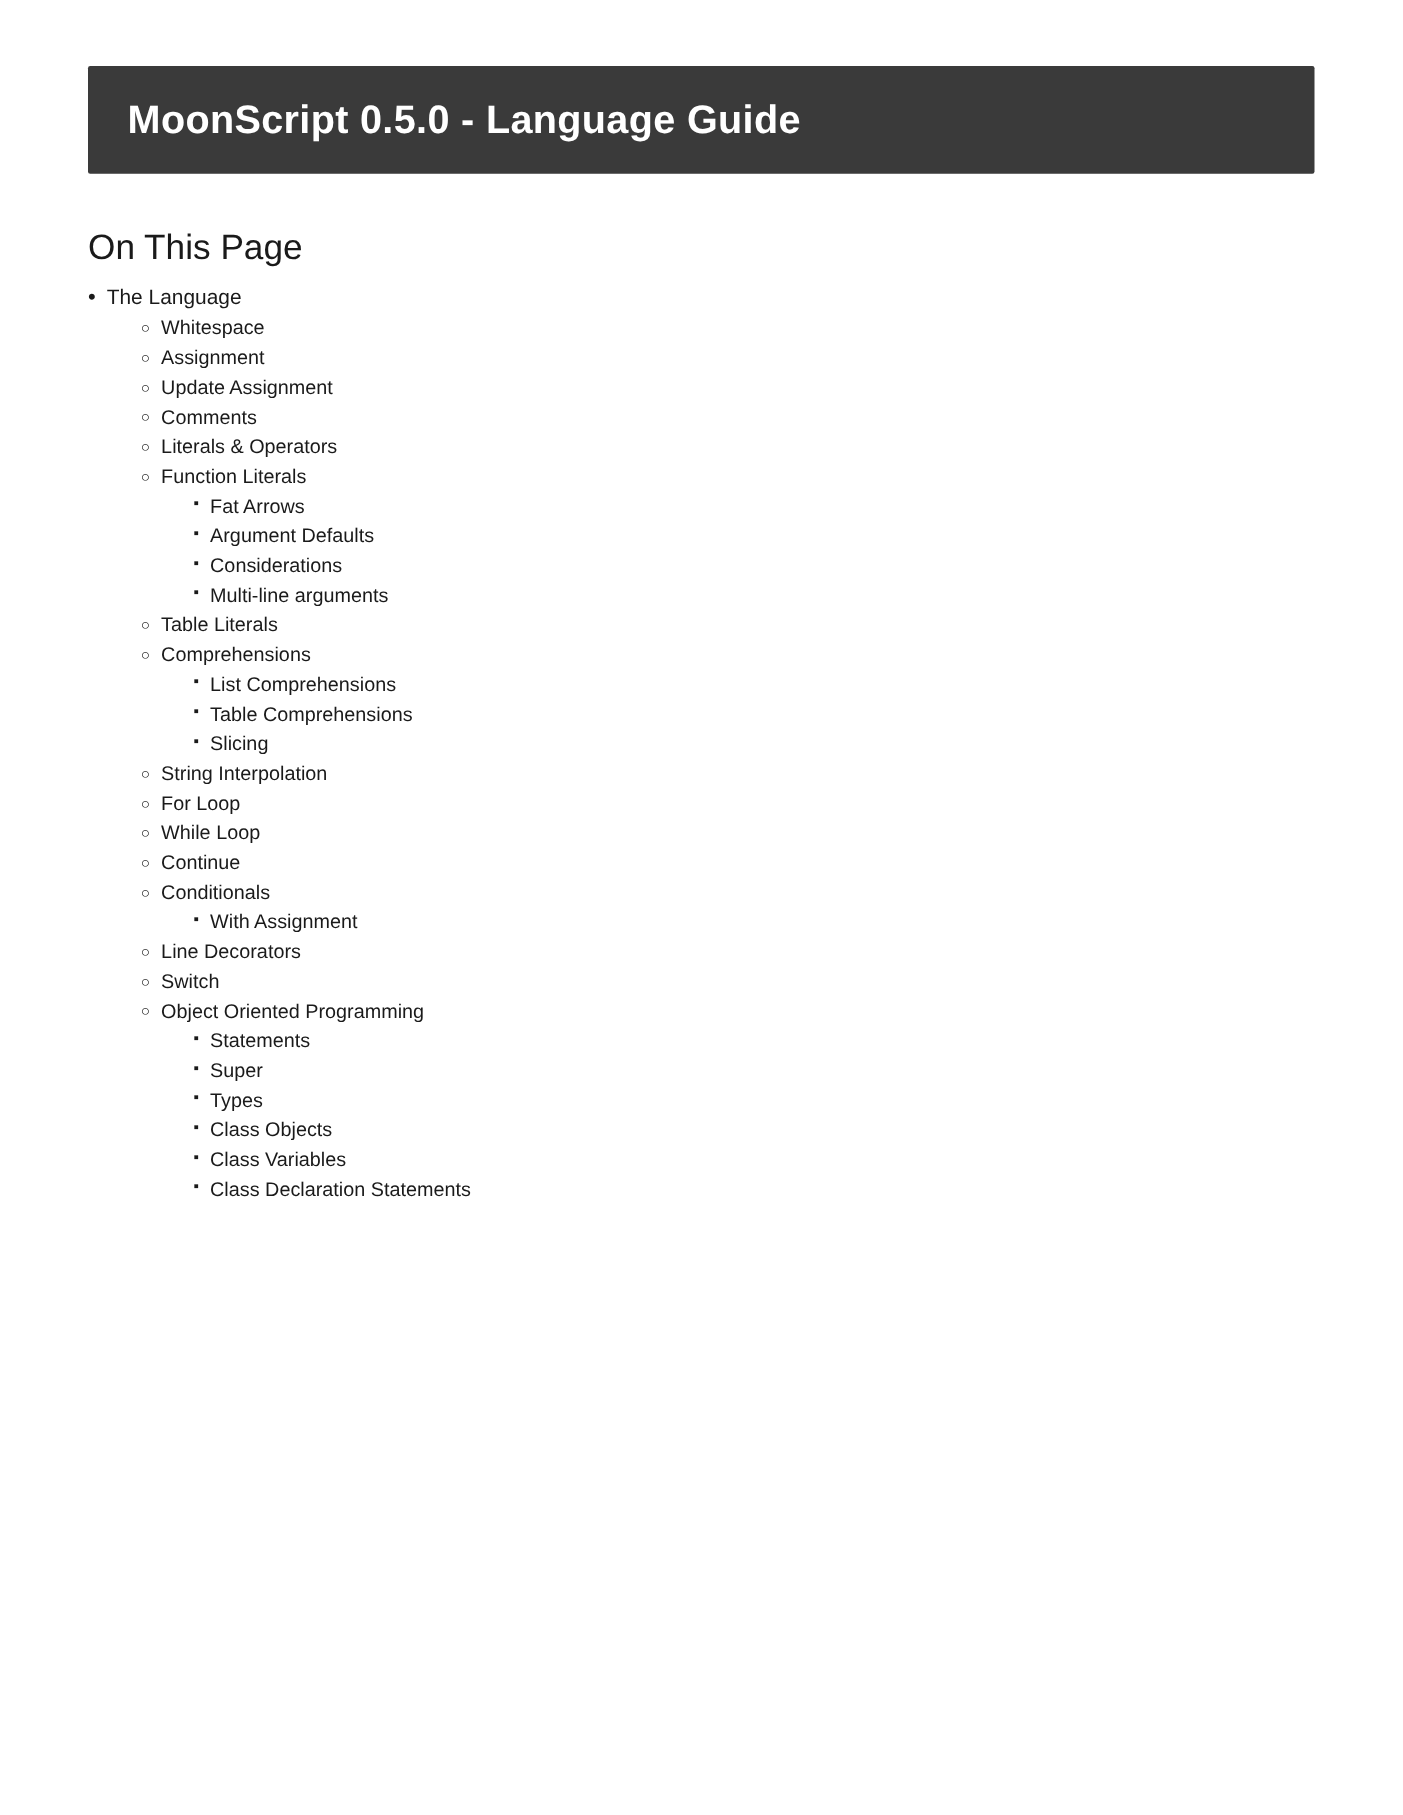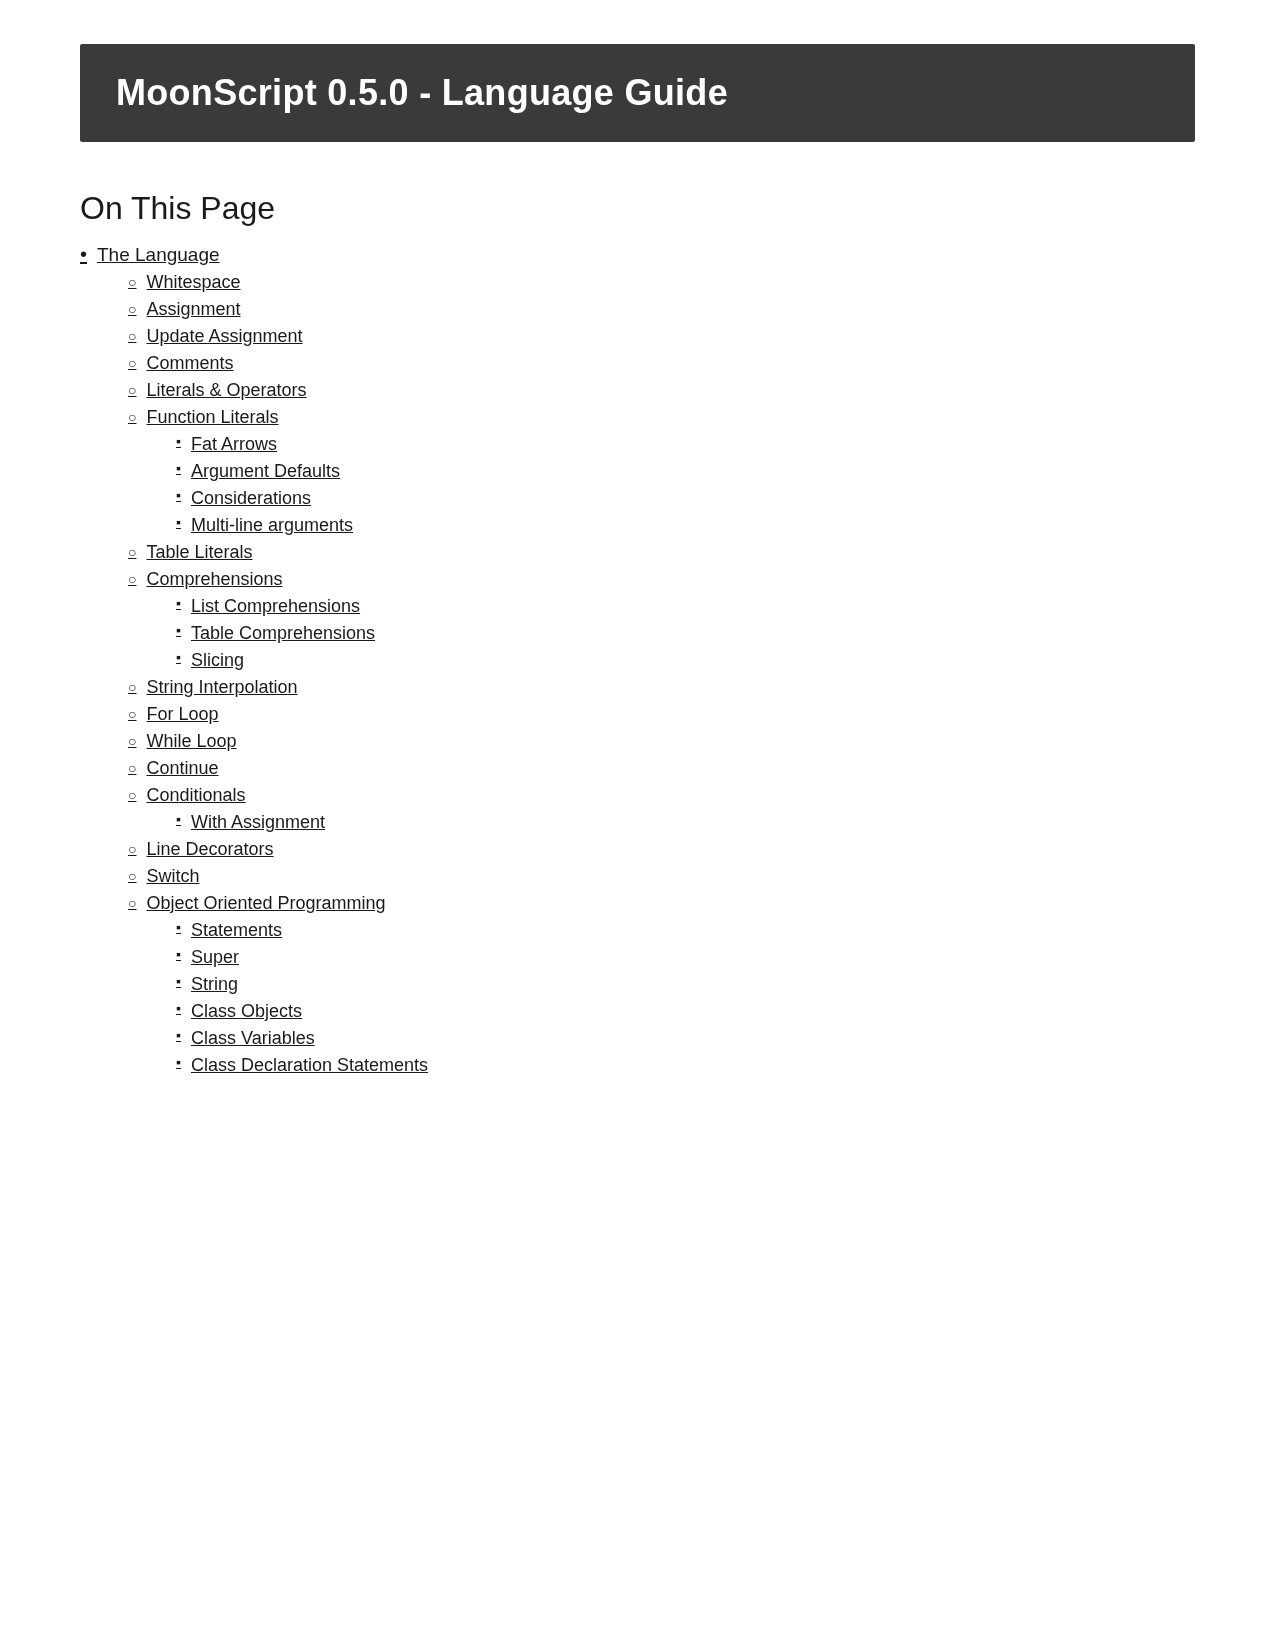--- a/index.html
+++ b/index.html
@@ -12,21 +12,21 @@
       background: #ffffff;
       font-family: Arial, Helvetica, sans-serif;
       font-size: 18px;
       color: #1a1a1a;
       width: 1275px;
       min-height: 1650px;
       padding: 0;
     }
 
     .page-wrapper {
-      padding: 44px 80px;
+      padding: 60px 80px;
     }
 
     .title-banner {
       background: #3a3a3a;
       color: #ffffff;
       padding: 28px 36px;
       margin-bottom: 48px;
       border-radius: 2px;
     }
 
@@ -39,21 +39,20 @@
     .section-heading {
       font-size: 32px;
       font-weight: normal;
       margin-bottom: 16px;
       color: #1a1a1a;
     }
 
     .toc-list {
       list-style: none;
       padding-left: 0;
-      text-decoration: underline;
     }
 
     
     .toc-list > li {
       margin-bottom: 10px;
     }
 
     .toc-list > li > .item-label {
       display: flex;
       align-items: baseline;
@@ -272,21 +271,21 @@
                   <span class="item-text">Statements</span>
                 </div>
               </li>
               <li>
                 <div class="item-label">
                   <span class="item-text">Super</span>
                 </div>
               </li>
               <li>
                 <div class="item-label">
-                  <span class="item-text">String</span>
+                  <span class="item-text">Types</span>
                 </div>
               </li>
               <li>
                 <div class="item-label">
                   <span class="item-text">Class Objects</span>
                 </div>
               </li>
               <li>
                 <div class="item-label">
                   <span class="item-text">Class Variables</span>

